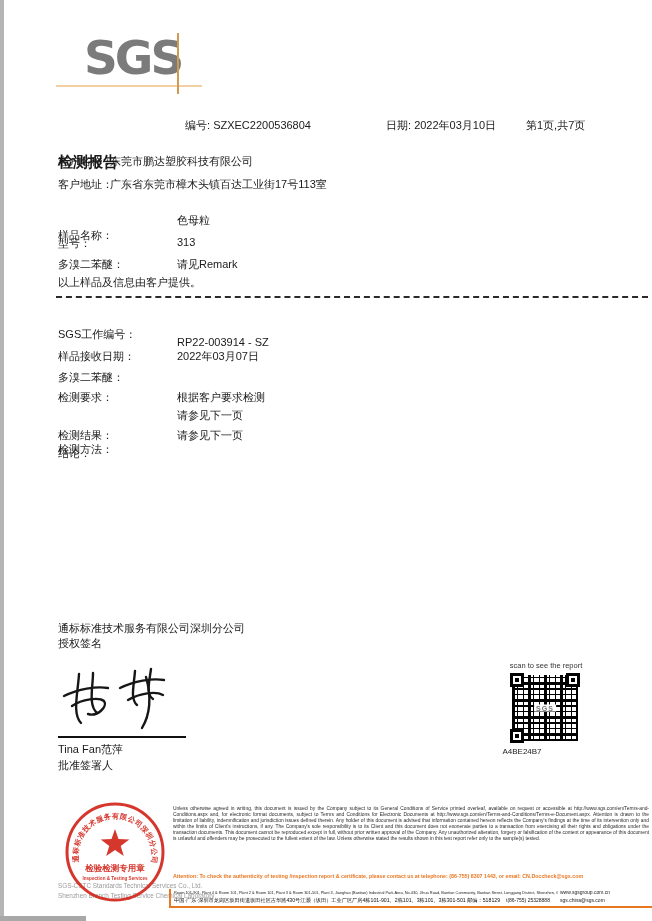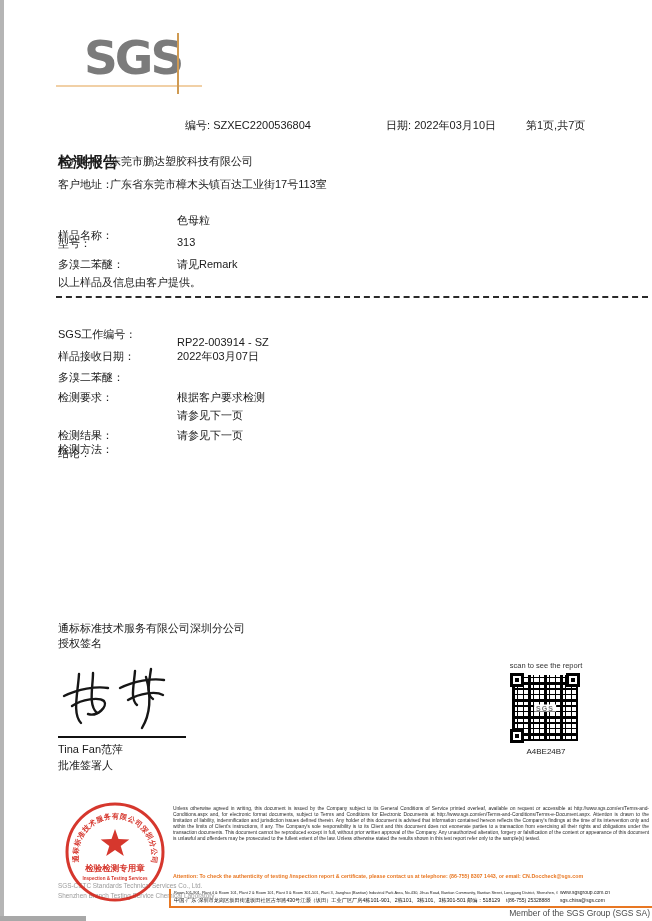--- a/index.html
+++ b/index.html
@@ -36,21 +36,21 @@
   .qr{left:508px;top:671px;width:74px;height:74px;background:#fff;}
   .qr .noise{position:absolute;inset:4px;
     background:
       repeating-linear-gradient(90deg,#000 0 3px,transparent 3px 5px,#000 5px 6px,transparent 6px 11px,#000 11px 12px,transparent 12px 16px),
       repeating-linear-gradient(0deg,#000 0 2px,#fff 2px 5px,#000 5px 8px,#fff 8px 12px,#000 12px 13px,#fff 13px 17px);}
   .qr .f{position:absolute;width:14px;height:14px;border:3px solid #000;background:#fff;box-sizing:border-box;}
   .qr .f::after{content:"";position:absolute;inset:2px;background:#000;}
   .qr .f.tl{left:2px;top:2px;} .qr .f.tr{right:2px;top:2px;} .qr .f.bl{left:2px;bottom:2px;}
   .qr .tag{position:absolute;left:50%;top:50%;transform:translate(-50%,-50%);
            background:#fff;padding:0 2px;font-size:7px;font-weight:bold;color:#777;letter-spacing:1px;}
-  .qr-code{left:494px;top:747px;width:104px;text-align:center;font-size:8px;color:#222;}
+  .qr-code{left:470px;top:747px;width:104px;text-align:center;font-size:8px;color:#222;}
   
   .gray-co1{left:58px;top:882px;font-size:6.4px;color:#9b9b9b;}
   .gray-co2{left:58px;top:892px;font-size:6.4px;color:#9b9b9b;}
   .legal{left:173px;top:806px;width:476px;font-size:4.9px;line-height:6px;color:#2b2b2b;text-align:justify;}
   .attention{left:173px;top:873px;width:476px;font-size:5.3px;line-height:6.4px;font-weight:bold;color:#e87722;}
   .addr-bar{left:169px;top:889px;width:2px;height:19px;background:#e87722;}
   .addr-en{left:174px;top:890px;width:384px;font-size:3.9px;color:#222;white-space:nowrap;overflow:hidden;}
   .addr-web{left:560px;top:889px;font-size:5px;color:#222;}
   .addr-zh{left:174px;top:897px;width:330px;font-size:5.2px;color:#111;white-space:nowrap;overflow:hidden;}
   .addr-tel{left:506px;top:897px;font-size:5px;color:#222;}
@@ -161,15 +161,14 @@
   <div class="abs attention">Attention: To check the authenticity of testing /inspection report &amp; certificate, please contact us at telephone: (86-755) 8307 1443, or email: CN.Doccheck@sgs.com</div>
 
   <div class="abs addr-bar"></div>
   <div class="abs addr-en">Room 101-901, Plant 4 &amp; Room 101, Plant 2 &amp; Room 101, Plant 3 &amp; Room 301-501, Plant 3, Jianghao (Bantian) Industrial Park Area, No.430, Jihua Road, Bantian Community, Bantian Street, Longgang District, Shenzhen, Guangdong, China 518129</div>
   <div class="abs addr-web nw">www.sgsgroup.com.cn</div>
   <div class="abs addr-zh">中国·广东·深圳市龙岗区坂田街道坂田社区吉华路430号江灏（坂田）工业厂区厂房4栋101-901、2栋101、3栋101、3栋301-501 邮编：518129</div>
   <div class="abs addr-tel nw">t(86-755) 25328888</div>
   <div class="abs addr-email nw">sgs.china@sgs.com</div>
 
   <div class="abs orange-rule"></div>
-  <div class="abs member nw">Member of the SGS Group (SGS SA)</div>
 
 </div>
 
 </body></html>

